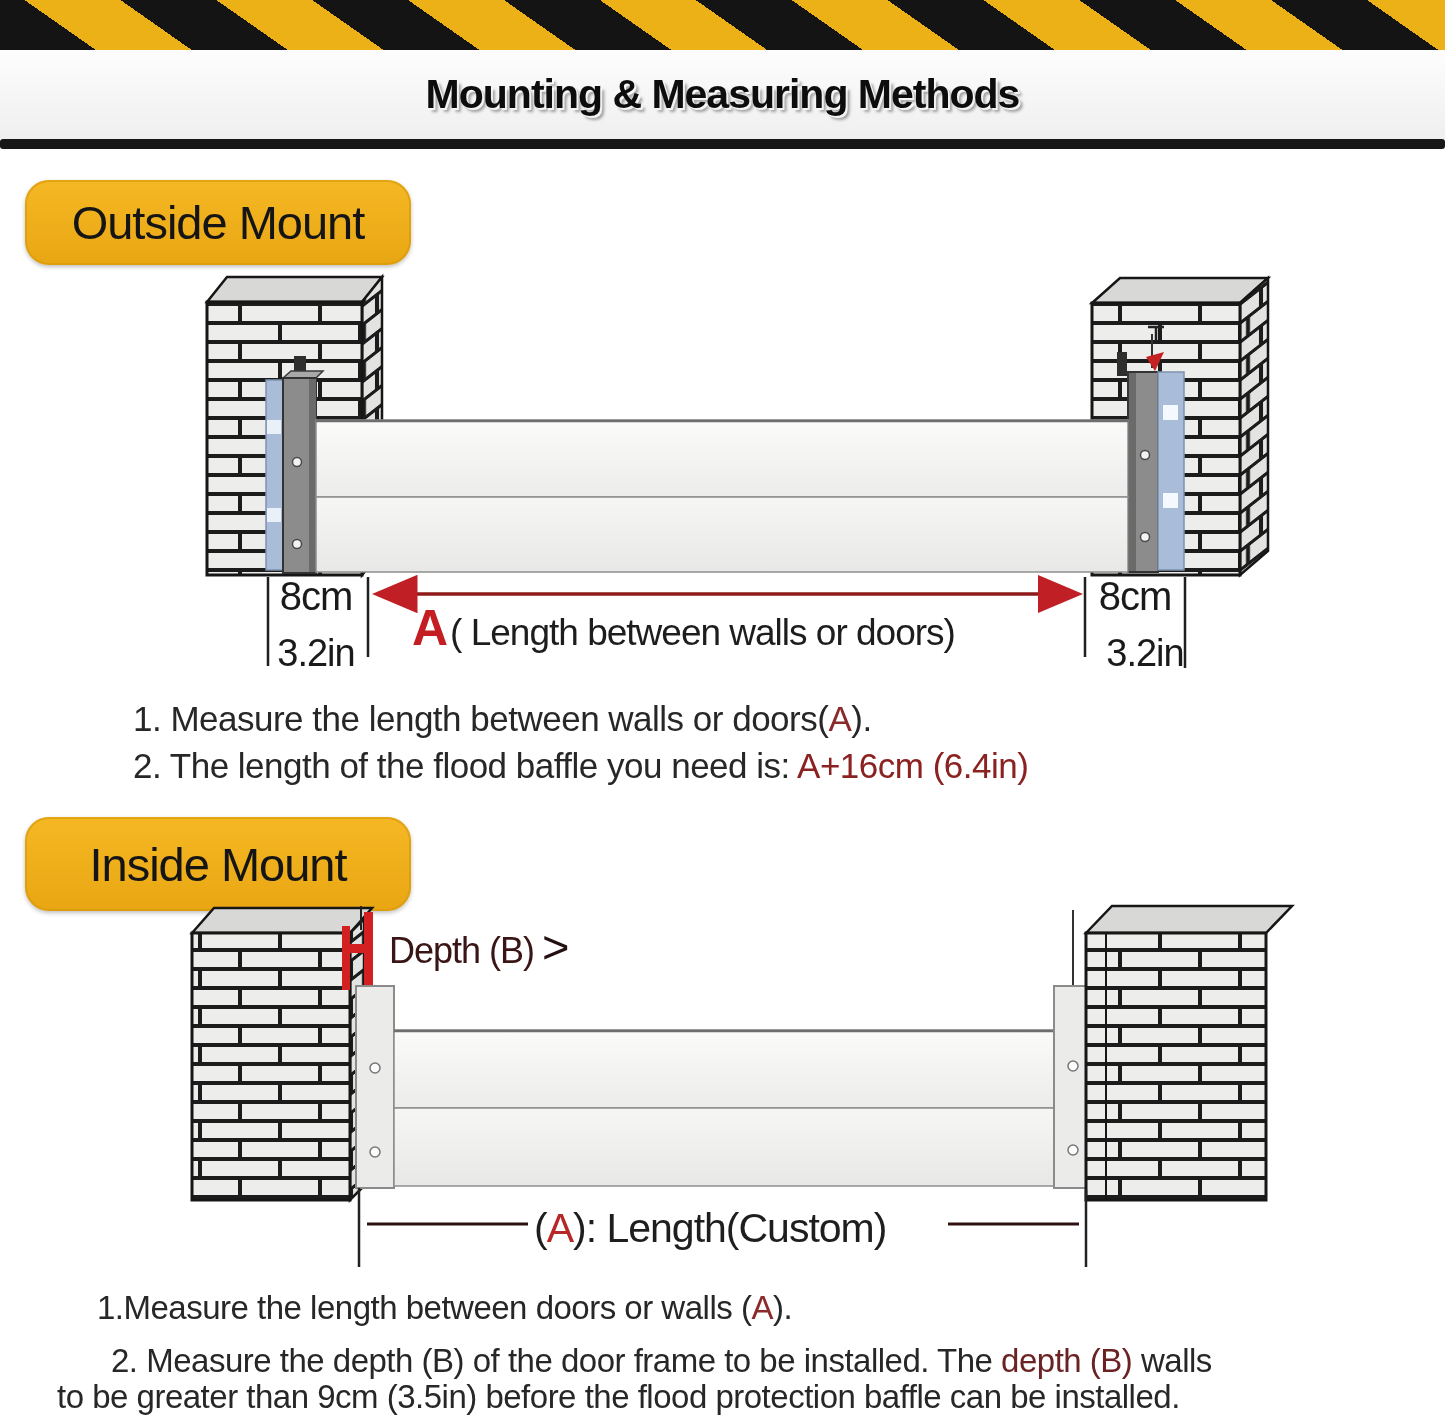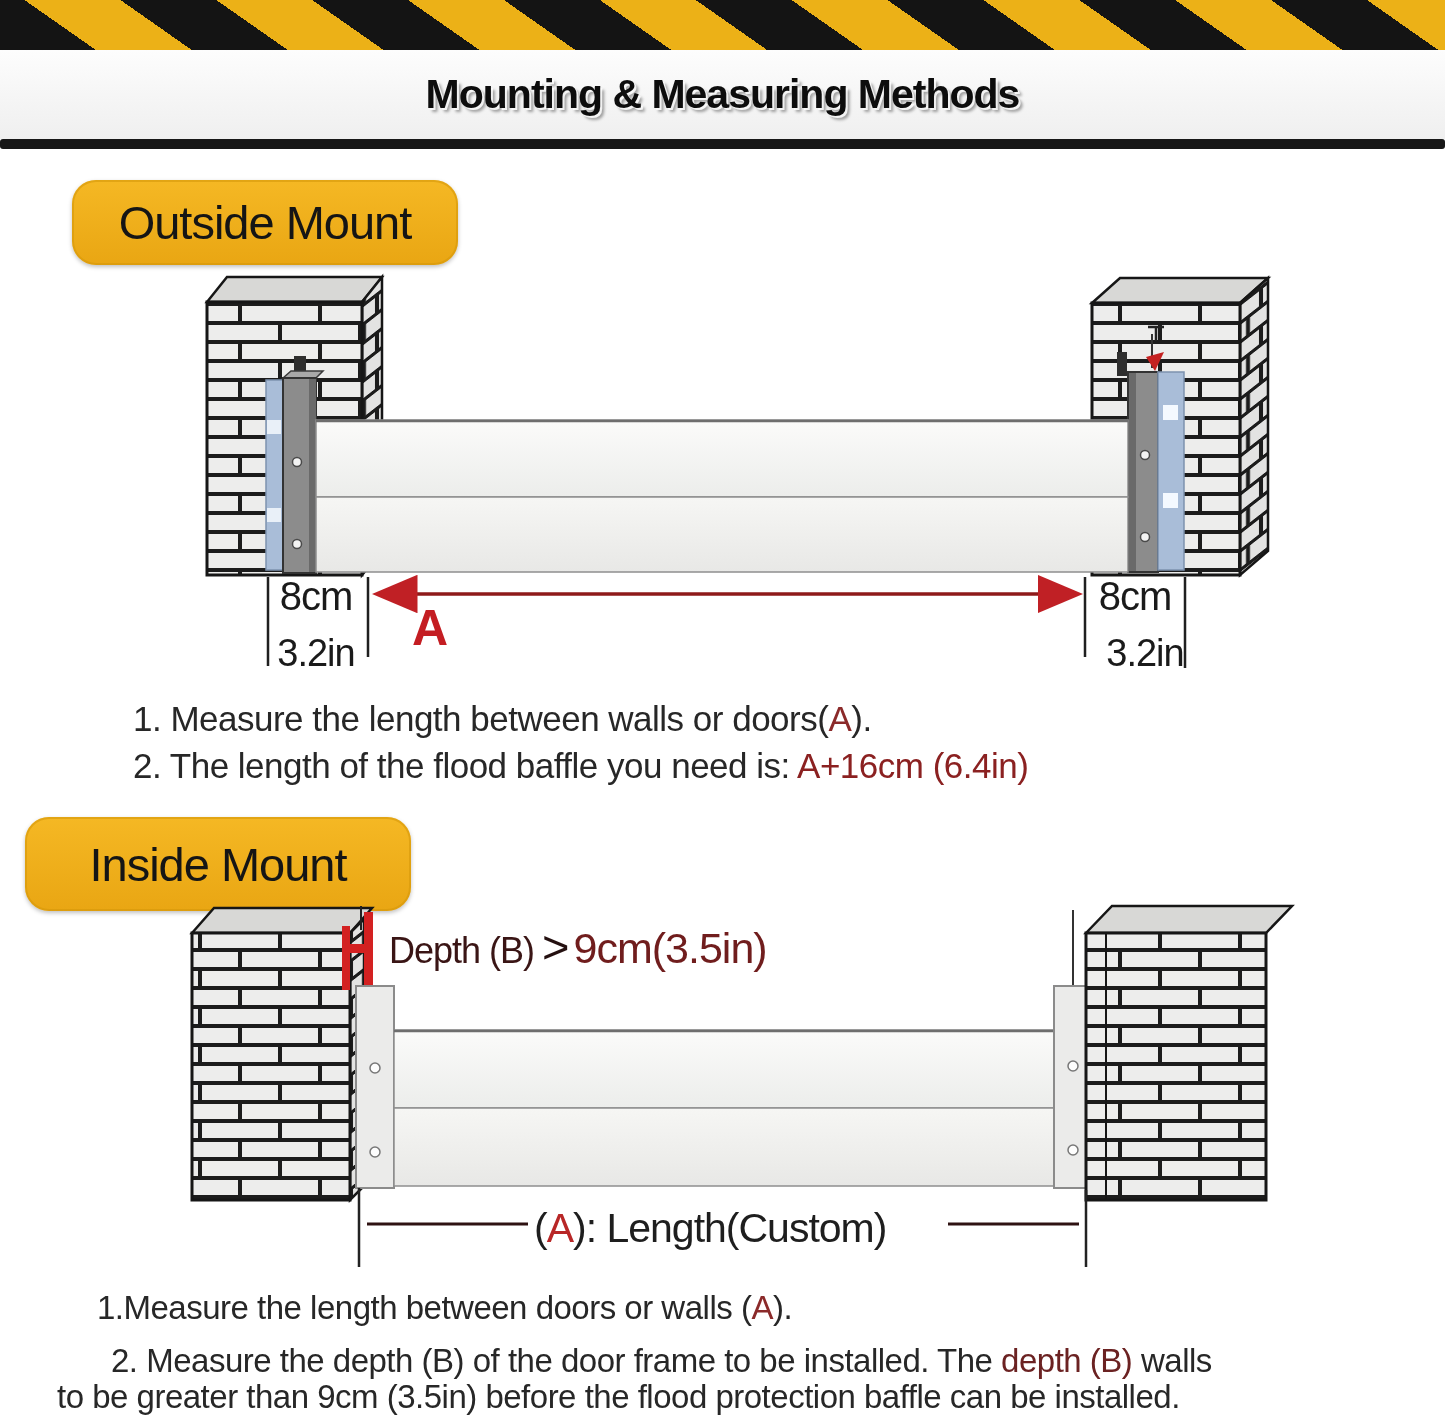--- a/index.html
+++ b/index.html
@@ -27,21 +27,21 @@
   .banner-rule{left:0;top:139px;width:1445px;height:10px;background:#171717;border-radius:3px;}
 
   
   .badge{
     background:linear-gradient(180deg,#f5b824,#e9a613);
     border-radius:24px;display:flex;align-items:center;justify-content:center;
     color:#151515;font-size:47px;letter-spacing:-1px;
     box-shadow:0 2px 4px rgba(0,0,0,.25), inset 0 0 0 2px rgba(214,152,10,.6);
     white-space:nowrap;
   }
-  .badge-outside{left:25px;top:180px;width:386px;height:85px;margin-left:47px;}
+  .badge-outside{left:25px;top:180px;width:386px;height:85px;}
   .badge-inside{left:25px;top:817px;width:386px;height:94px;}
 
   
   svg.layer{position:absolute;left:0;top:0;}
 
   
   .dim-num{font-size:40px;color:#1a1a1a;text-align:center;white-space:nowrap;letter-spacing:-1px;}
   .dim-in{font-size:38px;margin-top:20px;}
   .a-caption{display:flex;align-items:baseline;white-space:nowrap;}
   .a-caption .big-a{font-size:50px;font-weight:800;color:#c41d22;margin-right:2px;}
@@ -208,33 +208,33 @@
     </g>
   </svg>
 
   <div class="abs dim-num" style="left:270px;top:574px;width:92px;">8cm</div>
   <div class="abs dim-num dim-in" style="left:264px;top:612px;width:104px;">3.2in</div>
   <div class="abs dim-num" style="left:1089px;top:574px;width:92px;">8cm</div>
   <div class="abs dim-num dim-in" style="left:1093px;top:612px;width:104px;">3.2in</div>
 
   <div class="abs a-caption" style="left:412px;top:599px;">
     <span class="big-a">A</span>
+    <span class="cap">( Length between walls or doors)</span>
   </div>
 
   <div class="abs step step-top" style="left:133px;top:699px;">
     <span>1. Measure the length between walls or doors(</span><span class="red-dark">A</span><span>).</span>
   </div>
   <div class="abs step step-top" style="left:133px;top:746px;">
     <span>2. The length of the flood baffle you need is: </span><span class="red-len">A+16cm (6.4in)</span>
   </div>
 
   <div class="abs depth-label" style="left:389px;top:919px;">
     <span class="d1">Depth (B) </span>
     <span class="gt">&gt;</span>
-    <span class="d2">9cm(3.5in)</span>
   </div>
 
   <div class="abs len-caption" style="left:534px;top:1205px;">
     <span>(</span>
       <span class="red-a">A</span>
       <span>): Length(Custom)</span>
   </div>
 
   <div class="abs step step-bottom" style="left:97px;top:1289px;">
     <span>1.Measure the length between doors or walls (</span><span class="red-dark">A</span><span>).</span>

